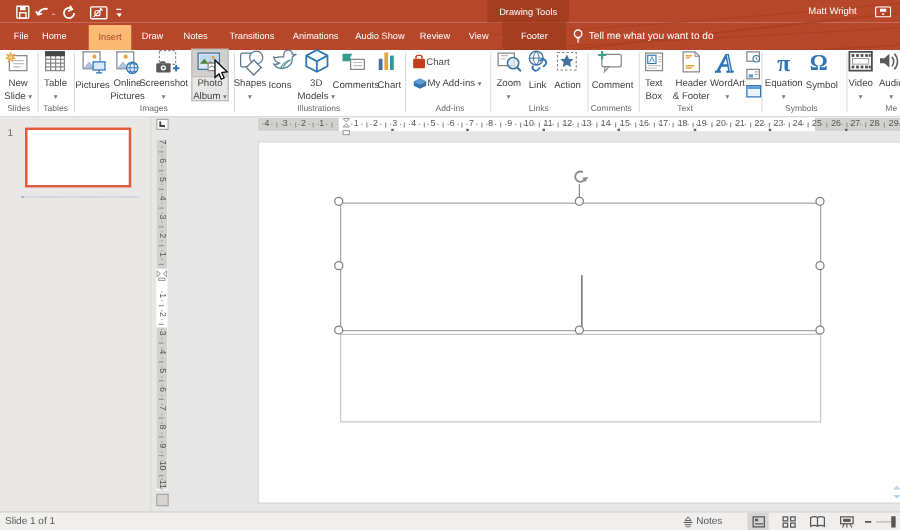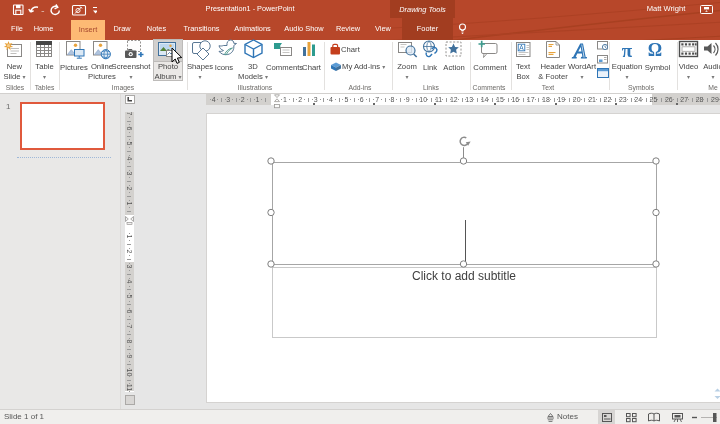--- a/index.html
+++ b/index.html
@@ -41,22 +41,21 @@
     <path d="M29.5 8.5 l2.6 0" stroke="#D8A99A" stroke-width="1"></path>
     <path d="M45.5 4 a4.1 4.1 0 1 0 1.8 3.4 M43.9 1.5 l1.9 2.8 -3.2 1.6" stroke="#fff" fill="none" stroke-width="1.4"></path>
     <g stroke="#fff" fill="none" stroke-width="1.1">
       <rect x="60.5" y="2.5" width="13" height="9.5" rx="1"></rect>
       <path d="M63 10.5 l6.5-6.5 M68 3.5 l2 2" stroke-width="1"></path>
       <circle cx="66" cy="7.5" r="2.1" stroke-width="0.9"></circle>
     </g>
     <path d="M81 4.5 h5" stroke="#fff" stroke-width="1"></path>
     <path d="M81 7.5 l2.5 3 2.5-3z" fill="#fff"></path>
   </svg>
-  <div class="abs" style="left:0;top:0;width:500px;text-align:center;color:#fff;font-size:7.3px;line-height:18px;">Presentation1 - PowerPoint</div>
-  <div class="abs" style="left:390px;top:0;width:65px;height:18px;background:#A23D20;color:#fff;font-size:7.4px;text-align:center;line-height:19px;font-style:italic;">Drawing Tools</div>
+  <div class="abs" style="left:390px;top:0;width:65px;height:18px;background:#A23D20;color:#fff;font-size:7.4px;text-align:center;line-height:19px;">Drawing Tools</div>
   <div class="abs" style="left:630px;top:0;width:72px;color:#fff;font-size:7.6px;line-height:18px;text-align:center;">Matt Wright</div>
   <svg class="abs" style="left:700px;top:5px;width:13px;height:9px" viewBox="0 0 13 9">
     <rect x="0.5" y="0.5" width="12" height="8" rx="1" stroke="#fff" fill="none"></rect>
     <rect x="4" y="2" width="5" height="2.4" fill="#fff"></rect>
     <path d="M5.2 6.8 l1.3-1.6 1.3 1.6z" fill="#fff"></path>
   </svg>
 </div>
 <div class="abs" id="tabrow">
   <svg class="abs" style="left:380px;top:0;width:340px;height:22px" viewBox="0 18 340 22">
       <path d="M-20 52 Q 150 30 345 10" stroke="#A84021" stroke-width="1.5" fill="none"></path>
@@ -73,20 +72,21 @@
   <div class="tab" style="left:179px;width:45px;">Transitions</div>
   <div class="tab" style="left:229px;width:47px;">Animations</div>
   <div class="tab" style="left:280px;width:48px;">Audio Show</div>
   <div class="tab" style="left:332px;width:32px;">Review</div>
   <div class="tab" style="left:370px;width:26px;">View</div>
   <div class="tab" style="left:402px;width:51px;background:#A23D20;">Footer</div>
   <svg class="abs" style="left:458px;top:5px;width:9px;height:13px" viewBox="0 0 9 13">
     <circle cx="4.5" cy="4" r="3" stroke="#fff" fill="none" stroke-width="1.1"></circle>
     <path d="M3.2 7.5 h2.6 M3.5 9 h2 M3.8 10.5 h1.4" stroke="#fff" stroke-width="0.9"></path>
   </svg>
+  <div class="tab" style="left:471px;width:130px;text-align:left;font-size:8.1px;">Tell me what you want to do</div>
 </div>
 <div class="abs" id="ribbon">
 
   <div class="sep" style="left:30px"></div>
   <div class="sep" style="left:59px"></div>
   <div class="sep" style="left:187px"></div>
   <div class="sep" style="left:324px"></div>
   <div class="sep" style="left:392px"></div>
   <div class="sep" style="left:470px"></div>
   <div class="sep" style="left:511px"></div>
@@ -537,21 +537,20 @@
       <rect x="2" y="7.5" width="5" height="2" fill="#F2F1F0" stroke="#8a8886" stroke-width="0.6"></rect>
     </svg>
   </div>
 
 <div class="abs" style="left:125px;top:395px;width:10px;height:10px;background:#D8D6D4;border:1px solid #ABA9A7;"></div>
 <div class="abs" id="slide">
 
   <div class="abs" style="left:64.5px;top:47.5px;width:385px;height:103px;border:1px solid #A6A6A6;"></div>
 
   <div class="abs" style="left:64.5px;top:152.5px;width:385px;height:71px;border:1px solid #C9C9C9;"></div>
-  <div class="abs" style="left:64px;top:155px;width:386px;text-align:center;font-size:12px;color:#404040;">Click to add subtitle</div>
 
   <div class="abs" style="left:257.5px;top:106px;width:1px;height:43px;background:#555;"></div>
 </div>
 
 <svg class="abs" style="left:0;top:0;width:720px;height:424px;pointer-events:none" id="handles" viewBox="0 0 720 424">
   <g fill="#fff" stroke="#7F7F7F" stroke-width="1">
     <circle cx="271" cy="161" r="3.2"></circle>
     <circle cx="463.5" cy="161" r="3.2"></circle>
     <circle cx="656" cy="161" r="3.2"></circle>
     <circle cx="271" cy="212.5" r="3.2"></circle>

